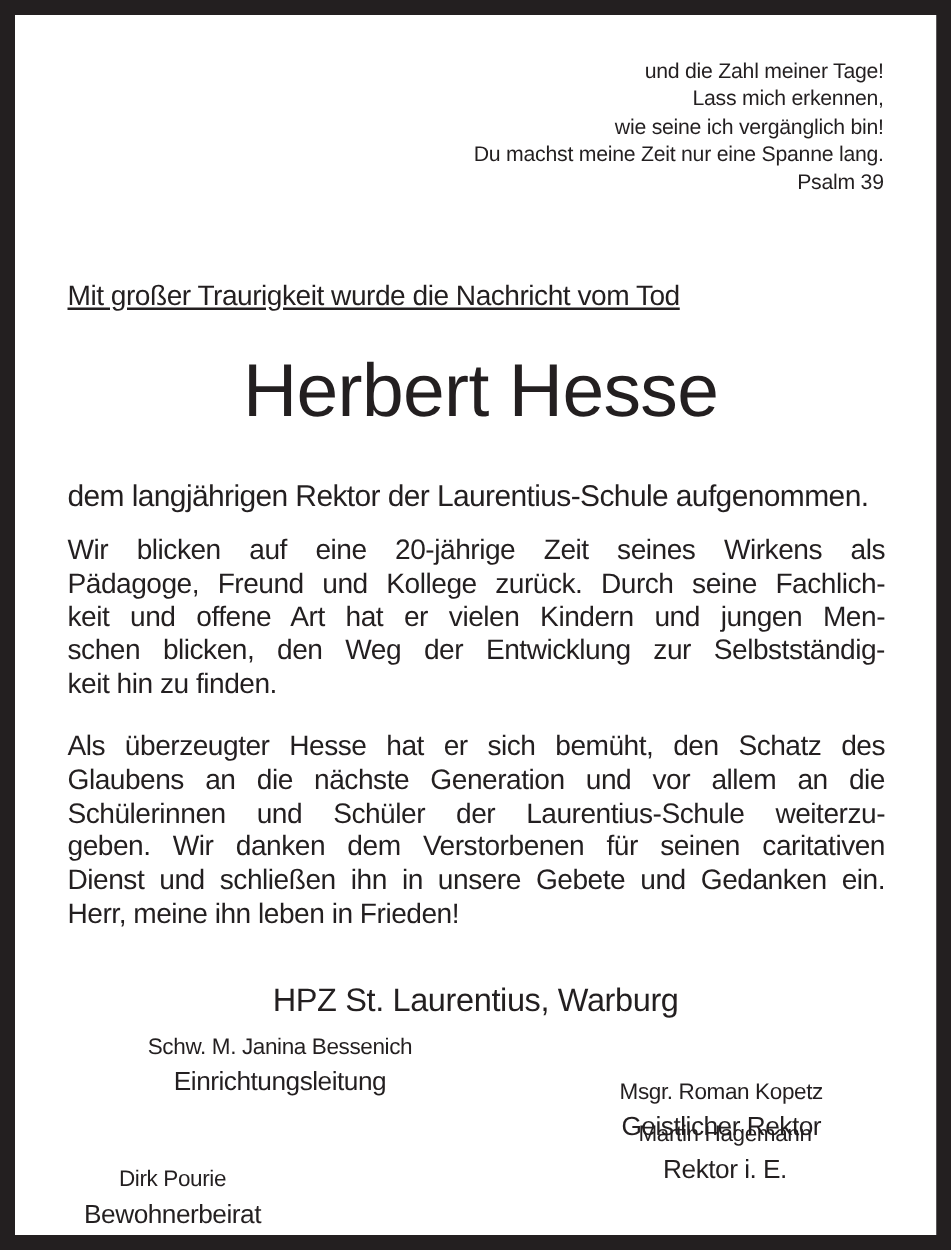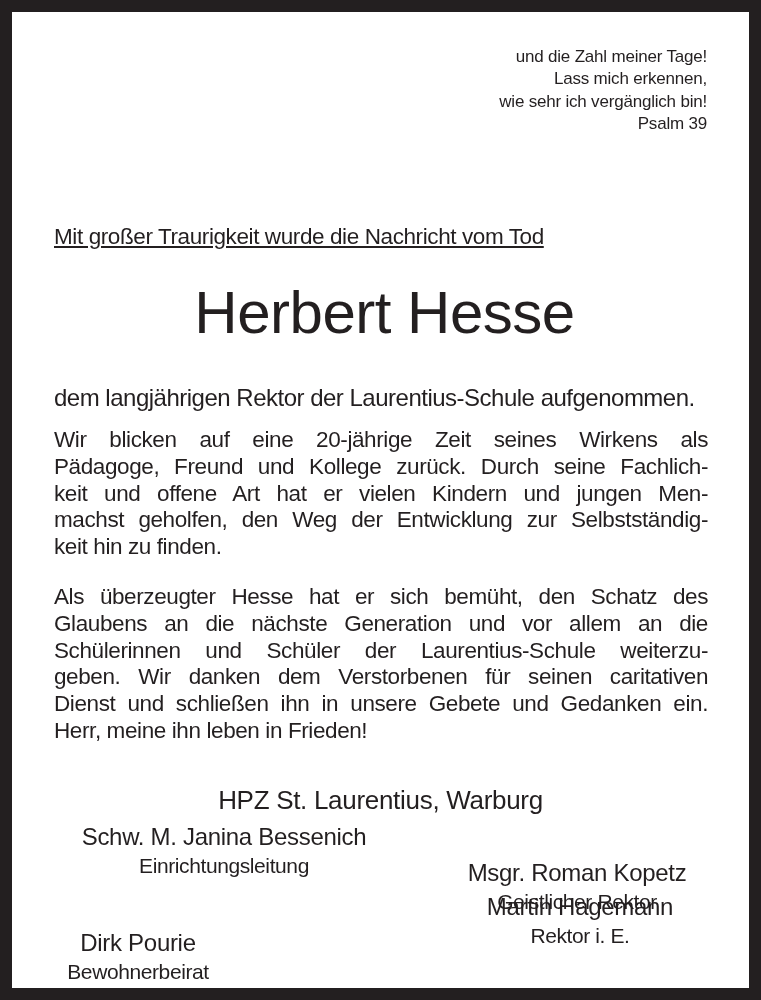--- a/index.html
+++ b/index.html
@@ -32,50 +32,51 @@
     }
     .para span { display: block; text-align: justify; text-align-last: justify; }
     .para span.last { text-align-last: left; }
     .para1 { top: 415px; }
     .para2 { top: 572px; }
     .org {
       position: absolute; left: 0; top: 772px; width: 737px;
       text-align: center; font-size: 26px; line-height: 32px; letter-spacing: -0.3px;
     }
     .sig { position: absolute; text-align: center; }
-    .sig .sname { font-size: 24px; line-height: 30px; letter-spacing: -0.3px; white-space: nowrap; }
+    .sig .sname { font-size: 18px; line-height: 30px; letter-spacing: -0.3px; white-space: nowrap; }
     .sig .srole { font-size: 21px; line-height: 28px; letter-spacing: -0.4px; white-space: nowrap; }
     .sig1 { left: 40px; top: 810px; width: 344px; }
     .sig2 { left: 430px; top: 810px; width: 270px; margin-top: 36px; }
     .sig3 { left: 40px; top: 880px; width: 172px; margin-top: 36px; }
     .sig4 { left: 455px; top: 880px; width: 226px; }
   </style>
 </head>
 <body>
 
 <div class="page">
 
   <div class="psalm">
     <div>und die Zahl meiner Tage!</div>
     <div>Lass mich erkennen,</div>
-    <div>wie sehr ich vergänglich bin!</div>
+    <div>wie seine ich vergänglich bin!</div>
+    <div>Du machst meine Zeit nur eine Spanne lang.</div>
     <div>Psalm 39</div>
   </div>
 
   <div class="intro">Mit großer Traurigkeit wurde die Nachricht vom Tod</div>
 
   <div class="name">Herbert Hesse</div>
 
   <div class="after">dem langjährigen Rektor der Laurentius-Schule aufgenommen.</div>
 
   <div class="para para1">
     <span>Wir blicken auf eine 20-jährige Zeit seines Wirkens als</span>
     <span>Pädagoge, Freund und Kollege zurück. Durch seine Fachlich-</span>
     <span>keit und offene Art hat er vielen Kindern und jungen Men-</span>
-    <span>machst geholfen, den Weg der Entwicklung zur Selbstständig-</span>
+    <span>schen blicken, den Weg der Entwicklung zur Selbstständig-</span>
     <span class="last">keit hin zu finden.</span>
   </div>
 
   <div class="para para2">
     <span>Als überzeugter Hesse hat er sich bemüht, den Schatz des</span>
     <span>Glaubens an die nächste Generation und vor allem an die</span>
     <span>Schülerinnen und Schüler der Laurentius-Schule weiterzu-</span>
     <span>geben. Wir danken dem Verstorbenen für seinen caritativen</span>
     <span>Dienst und schließen ihn in unsere Gebete und Gedanken ein.</span>
     <span class="last">Herr, meine ihn leben in Frieden!</span>

